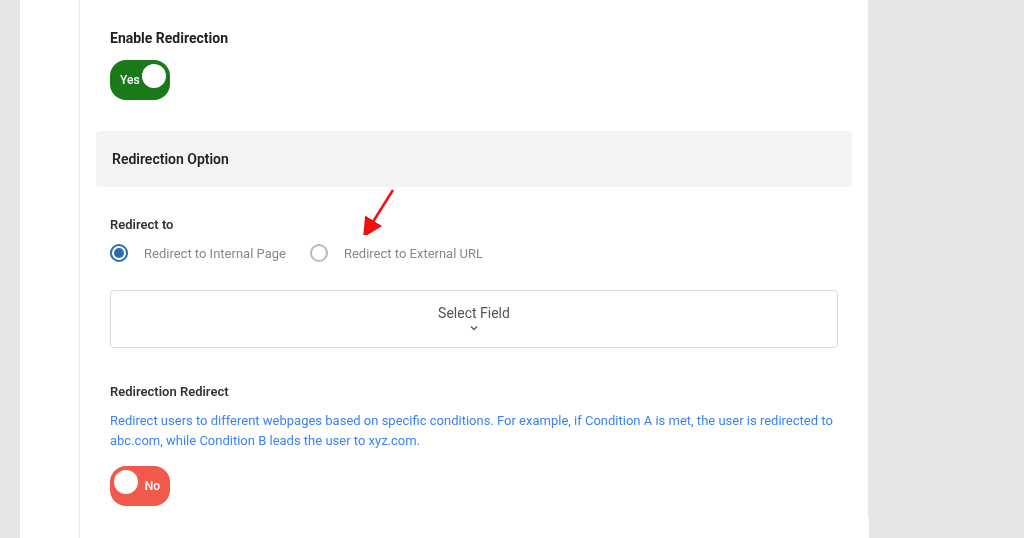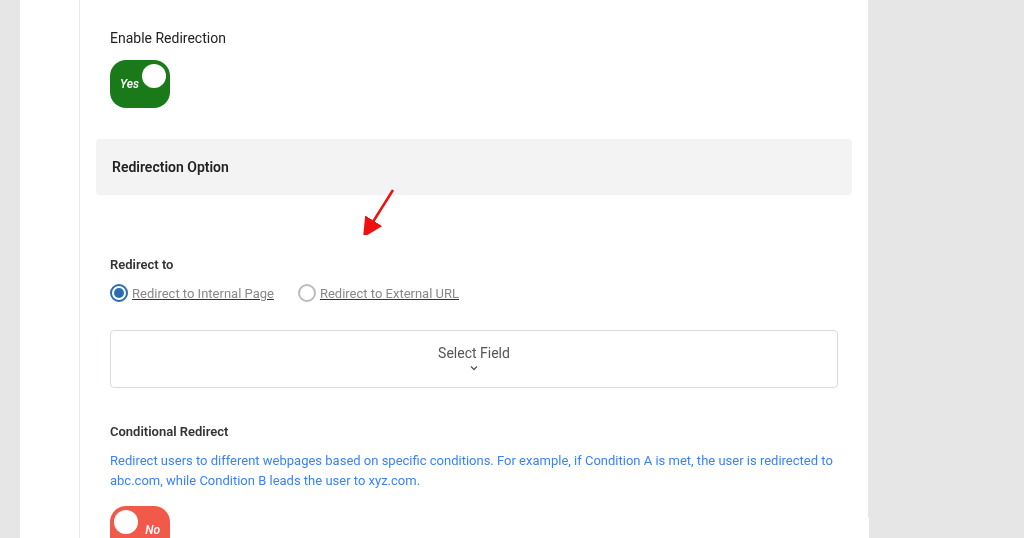--- a/index.html
+++ b/index.html
@@ -31,34 +31,33 @@
   }
   .card {
     margin: 0;
     padding: 0;
     background: #fff;
     border-right: 1px solid #e8e8e8;
     height: 100%;
   }
   .section-pad { padding: 30px 30px 0 30px; }
   .label-strong {
-    font-weight: 400;
+    font-weight: 700;
     font-size: 14px;
     color: #222;
     margin-bottom: 14px;
   }
   .toggle {
     width: 60px;
-    height: 48px;
+    height: 40px;
     border-radius: 16px;
     position: relative;
     cursor: pointer;
     display: inline-flex;
     align-items: center;
-    font-style: italic;
   }
   .toggle.on { background: #1a7a1a; }
   .toggle.off { background: #f15a4a; }
   .toggle .knob {
     width: 24px;
     height: 24px;
     border-radius: 50%;
     background: #fff;
     position: absolute;
     top: 4px;
@@ -83,34 +82,32 @@
   .grey-bar-title {
     font-weight: 600;
     font-size: 14px;
     color: #222;
   }
   .sub-label {
     font-weight: 600;
     font-size: 13px;
     color: #333;
     margin-bottom: 12px;
-    margin-top: 32px;
   }
   .radio-row {
     display: flex;
     align-items: center;
     gap: 24px;
     margin-bottom: 28px;
   }
   .radio-item {
     display: flex;
     align-items: center;
-    gap: 4px;
+    gap: 16px;
     cursor: pointer;
-    text-decoration: underline;
   }
   .radio-outer {
     width: 18px;
     height: 18px;
     border-radius: 50%;
     border: 2px solid #bbb;
     display: flex;
     align-items: center;
     justify-content: center;
   }
@@ -198,21 +195,21 @@
 
         <div class="select-field">
           <span>Select Field</span>
           <span class="chevron">
             <svg viewBox="0 0 24 24" fill="none" stroke="#555" stroke-width="2.5">
                 <polyline points="6 9 12 15 18 9"></polyline>
               </svg>
           </span>
         </div>
 
-        <div class="sub-label">Conditional Redirect</div>
+        <div class="sub-label">Redirection Redirect</div>
         <div class="desc-text">Redirect users to different webpages based on specific conditions. For example, if Condition A is met, the user is redirected to abc.com, while Condition B leads the user to xyz.com.</div>
         <div class="toggle off">
           <span class="tlabel">No</span>
           <div class="knob"></div>
         </div>
 
         
 
       </div>
 

